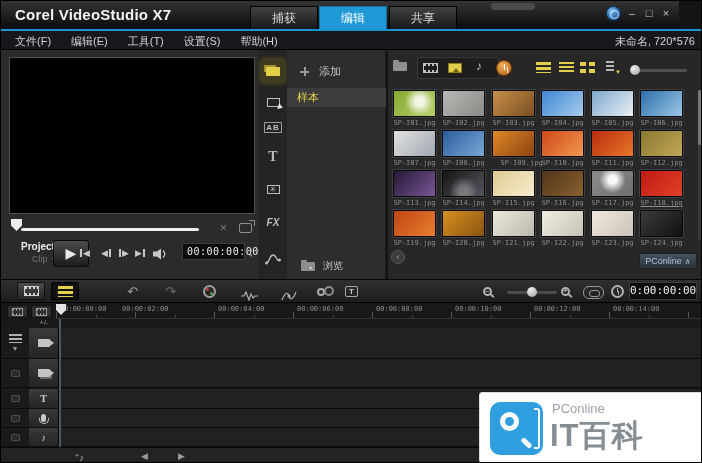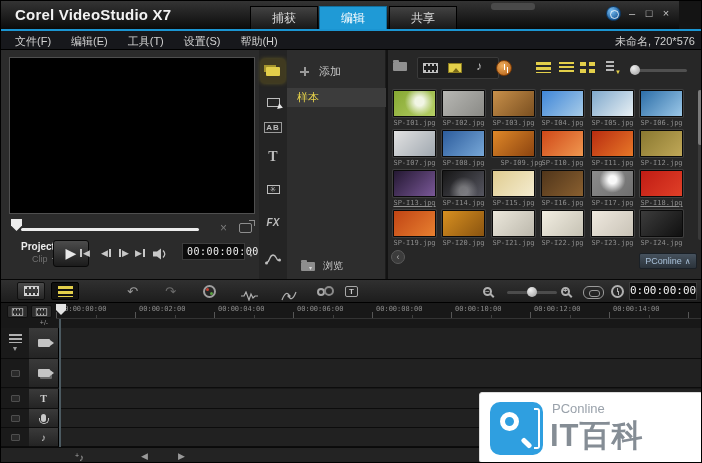--- a/index.html
+++ b/index.html
@@ -346,21 +346,21 @@
       <div class="thumb-label" style="left: 438px; top: 158px;">SP-I08.jpg</div>
       <div class="thumb" style="left: 491px; top: 129px; background: linear-gradient(135deg, rgb(224, 136, 40), rgb(140, 68, 16));"></div>
       <div class="thumb-label" style="left: 488px; top: 158px; margin-left: 8px;">SP-I09.jpg</div>
       <div class="thumb" style="left: 540px; top: 129px; background: linear-gradient(135deg, rgb(208, 72, 24), rgb(240, 152, 80));"></div>
       <div class="thumb-label" style="left: 537px; top: 158px;">SP-I10.jpg</div>
       <div class="thumb" style="left: 590px; top: 129px; background: linear-gradient(135deg, rgb(184, 44, 16), rgb(232, 120, 40));"></div>
       <div class="thumb-label" style="left: 587px; top: 158px;">SP-I11.jpg</div>
       <div class="thumb" style="left: 639px; top: 129px; background: linear-gradient(135deg, rgb(138, 120, 48), rgb(192, 168, 88));"></div>
       <div class="thumb-label" style="left: 636px; top: 158px;">SP-I12.jpg</div>
       <div class="thumb" style="left: 392px; top: 169px; background: linear-gradient(135deg, rgb(36, 24, 50), rgb(122, 88, 152));"></div>
-      <div class="thumb-label" style="left: 389px; top: 198px; text-decoration: underline;">SP-I13.jpg</div>
+      <div class="thumb-label" style="left: 389px; top: 198px;">SP-I13.jpg</div>
       <div class="thumb" style="left: 441px; top: 169px; background: radial-gradient(circle at 50% 80%, rgba(255, 255, 255, 0.3) 0px, rgba(255, 255, 255, 0.3) 15%, rgba(255, 255, 255, 0) 50%), linear-gradient(135deg, rgb(22, 22, 22), rgb(86, 86, 96));"></div>
       <div class="thumb-label" style="left: 438px; top: 198px;">SP-I14.jpg</div>
       <div class="thumb" style="left: 491px; top: 169px; background: linear-gradient(135deg, rgb(224, 204, 144), rgb(244, 236, 208));"></div>
       <div class="thumb-label" style="left: 488px; top: 198px;">SP-I15.jpg</div>
       <div class="thumb" style="left: 540px; top: 169px; background: linear-gradient(135deg, rgb(80, 53, 26), rgb(138, 96, 48));"></div>
       <div class="thumb-label" style="left: 537px; top: 198px;">SP-I16.jpg</div>
       <div class="thumb" style="left: 590px; top: 169px; background: radial-gradient(circle at 50% 35%, rgba(255, 255, 255, 0.95) 0px, rgba(255, 255, 255, 0.95) 15%, rgba(255, 255, 255, 0) 50%), linear-gradient(135deg, rgb(140, 140, 140), rgb(111, 111, 111));"></div>
       <div class="thumb-label" style="left: 587px; top: 198px;">SP-I17.jpg</div>
       <div class="thumb" style="left: 639px; top: 169px; background: linear-gradient(135deg, rgb(192, 28, 20), rgb(224, 64, 40));"></div>
       <div class="thumb-label" style="left: 636px; top: 198px; text-decoration: underline;">SP-I18.jpg</div>
@@ -421,21 +421,21 @@
 
   <div id="timeline-bg"></div>
   <div class="mini-btn" id="mini1">
       <span class="ic-film"></span>
     </div>
   <div class="mini-btn" id="mini2">
       <span class="ic-film"></span>
     </div>
   <div id="ruler">
       <span class="ruler-label" style="left: 4px;">00:00:00:00</span>
-      <span class="ruler-label" style="left: 83px;">00:00:02:00</span>
+      <span class="ruler-label" style="left: 66px;">00:00:02:00</span>
       <span class="ruler-label" style="left: 162px;">00:00:04:00</span>
       <span class="ruler-label" style="left: 241px;">00:00:06:00</span>
       <span class="ruler-label" style="left: 320px;">00:00:08:00</span>
       <span class="ruler-label" style="left: 399px;">00:00:10:00</span>
       <span class="ruler-label" style="left: 478px;">00:00:12:00</span>
       <span class="ruler-label" style="left: 557px;">00:00:14:00</span>
       <span class="tick" style="left: 0px;"></span>
       <span class="tick mid" style="left: 40px;"></span>
       <span class="tick" style="left: 79px;"></span>
       <span class="tick mid" style="left: 119px;"></span>

